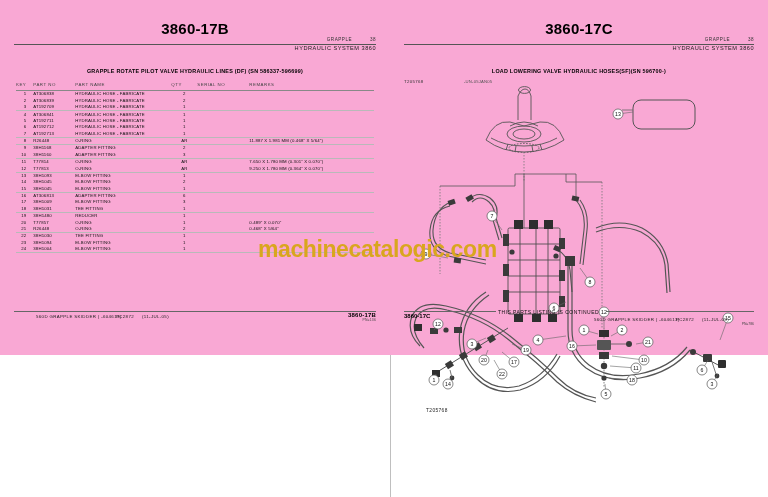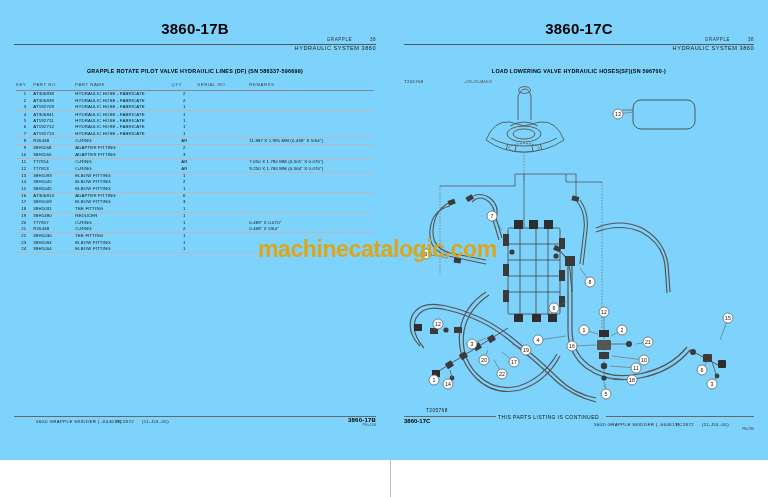--- a/index.html
+++ b/index.html
@@ -4,21 +4,21 @@
 <style>
   * { box-sizing: border-box; margin: 0; padding: 0; }
   html, body {
     width: 768px; height: 497px;
     background: #ffffff;
     font-family: "Liberation Sans", sans-serif;
     overflow: hidden;
   }
   .sheet { position: relative; width: 768px; height: 497px; display: flex; }
 
-  .page { position: relative; height: 460px; background: #7dd3fc; }
+  .page { position: relative; height: 355px; background: #f9a8d4; }
   .page-left  { width: 390px; }
   .page-right { width: 378px; }
   .divider { position: absolute; left: 390px; top: 0; width: 1px; height: 497px; background: #bfbfbf; }
 
   
   .pg-num {
     text-align: center;
     font-size: 15px;
     font-weight: bold;
     color: #000;

